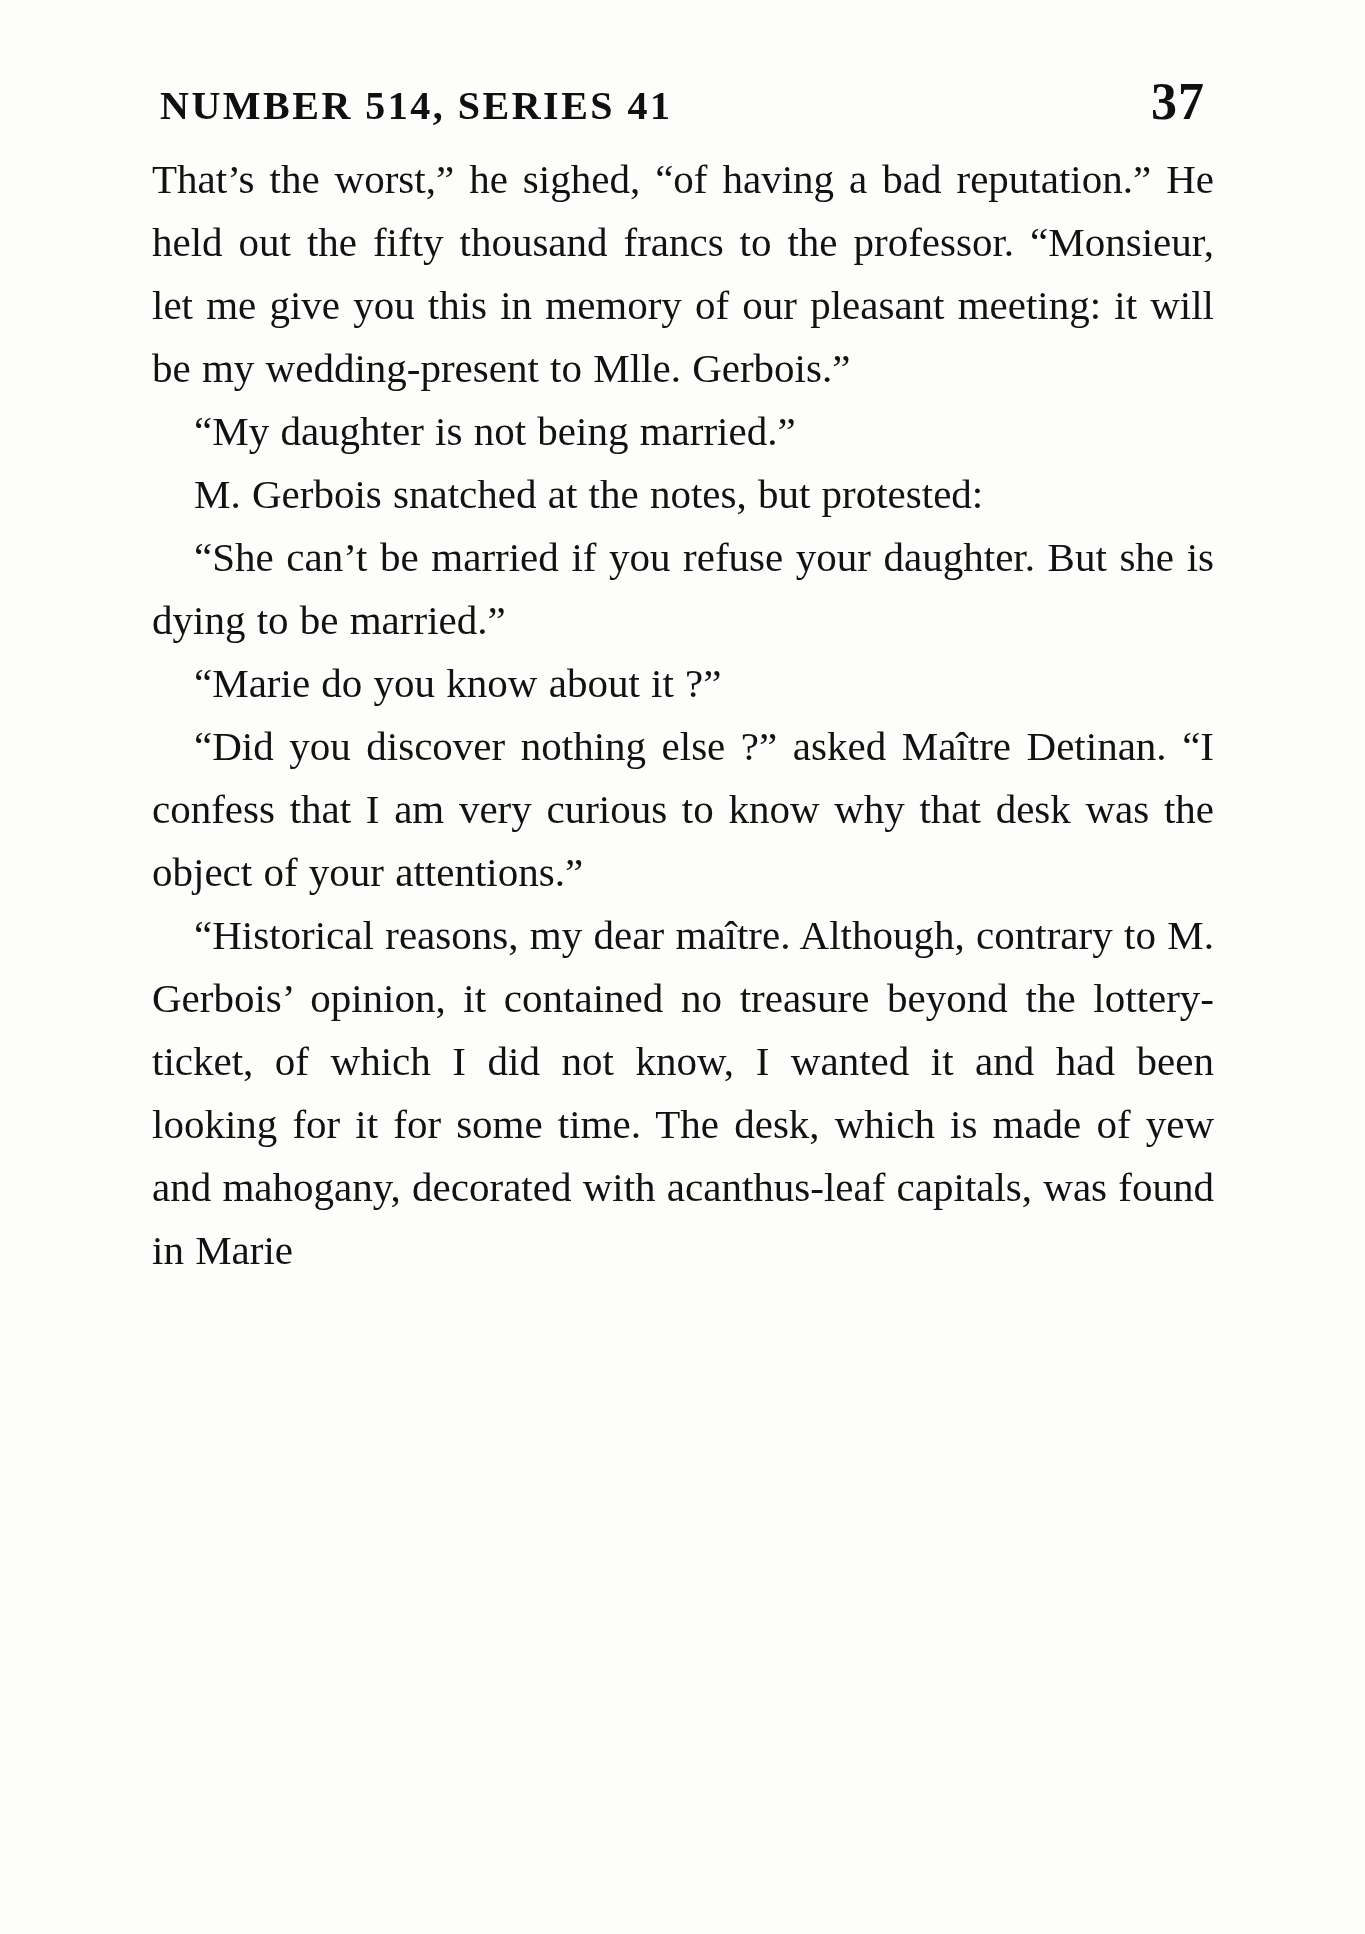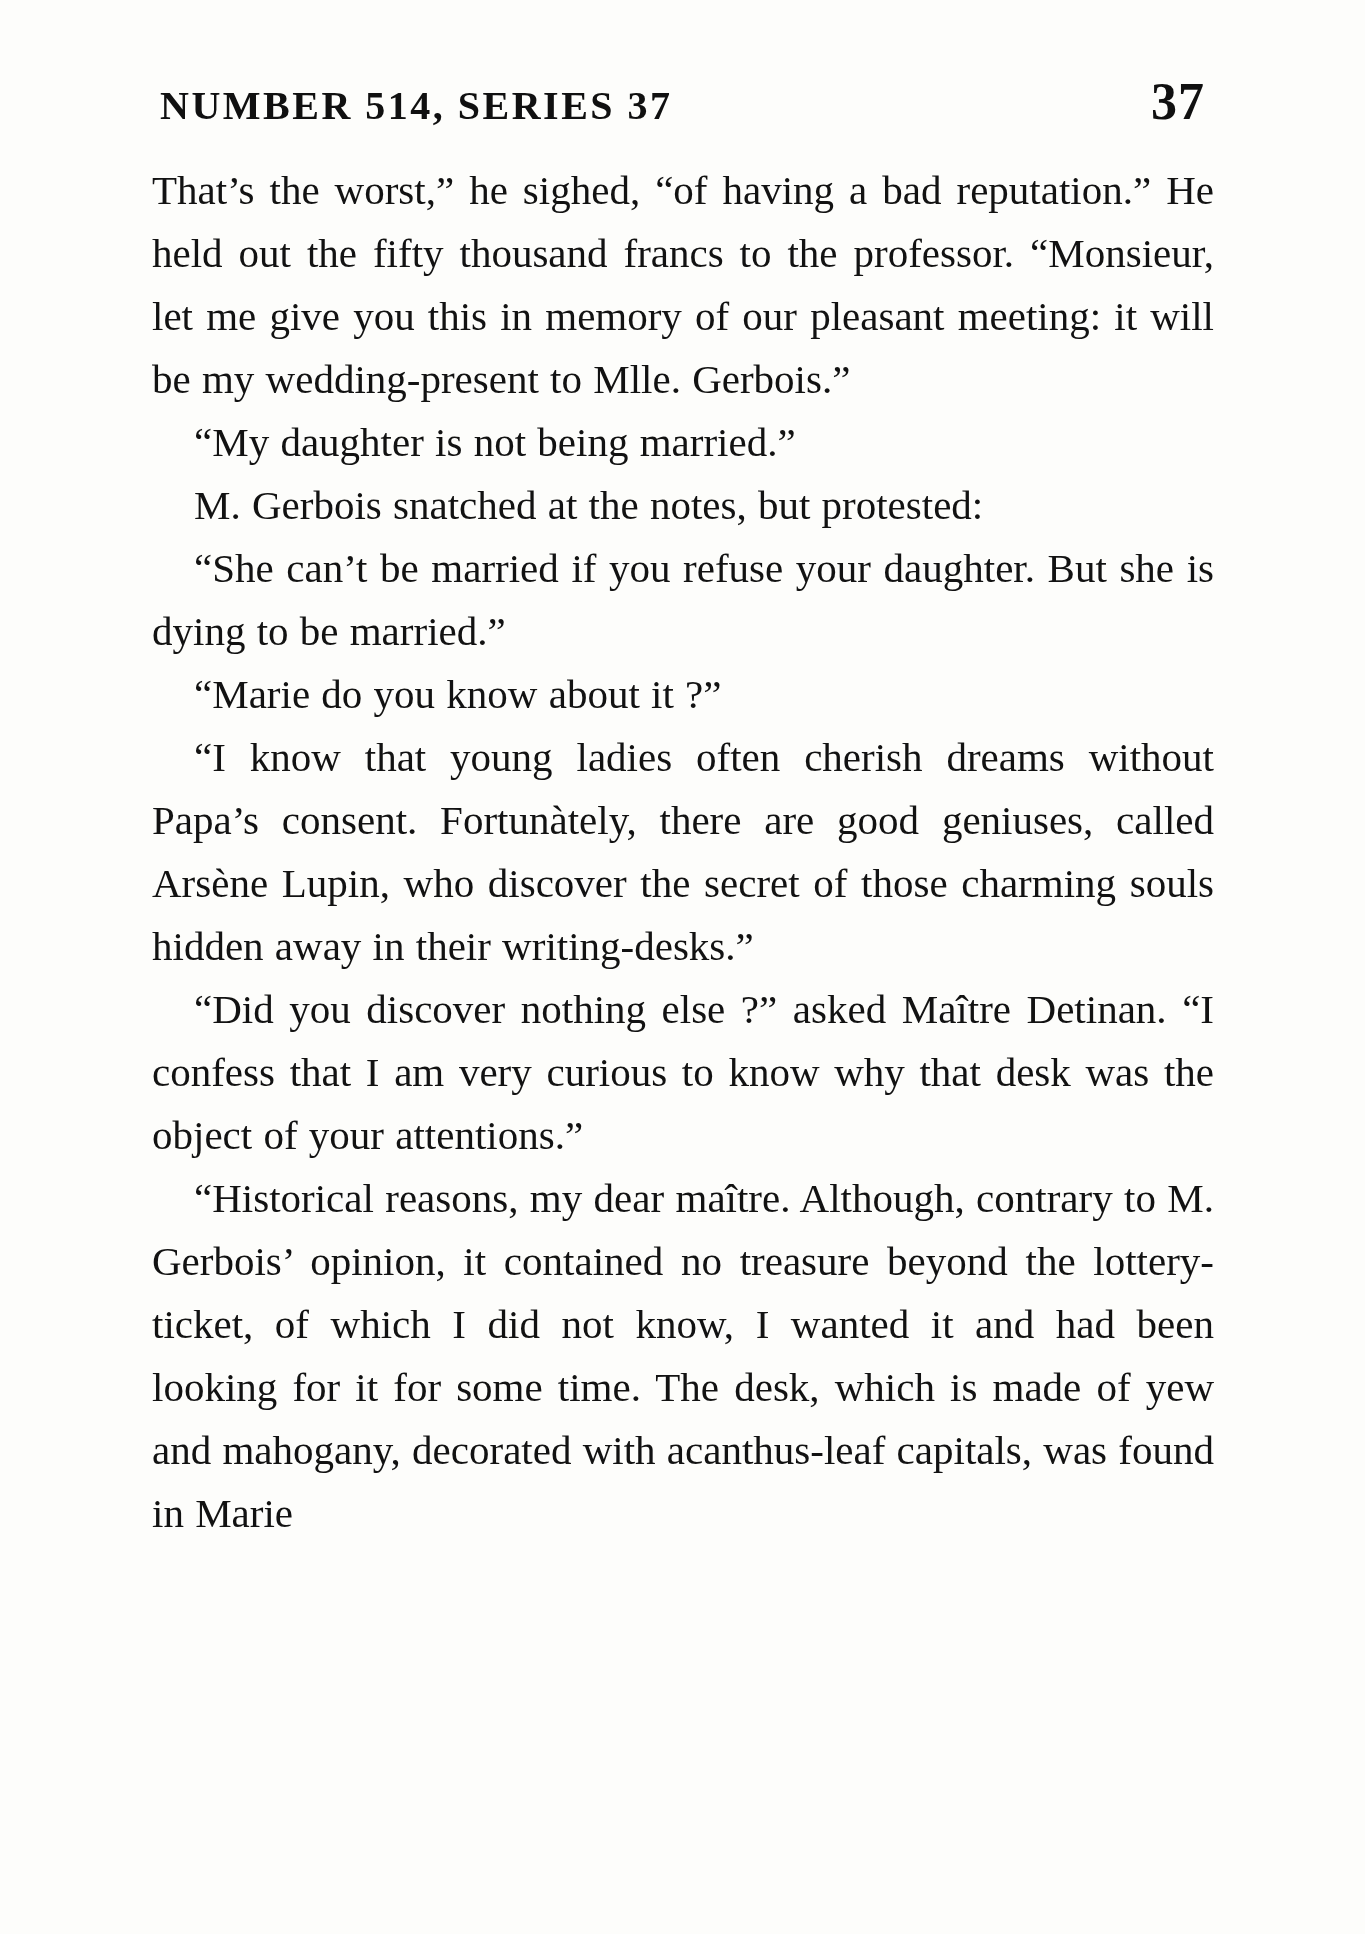--- a/index.html
+++ b/index.html
@@ -42,21 +42,21 @@
   }
   .running-head-folio {
     font-size: 52px;
     font-weight: 700;
     letter-spacing: 1px;
     color: #101010;
   }
   .body-text {
     position: absolute;
     left: 152px;
-    top: 159px;
+    top: 148px;
     width: 1062px;
     font-size: 41px;
     line-height: 63px;
     text-align: justify;
     text-justify: inter-word;
     color: #121212;
     font-weight: 400;
   }
   .body-text p {
     margin: 0;
@@ -72,28 +72,27 @@
   .last-line-full {
     
   }
 </style>
 </head>
 <body>
 
 <div class="page">
 
   <div class="running-head">
-    <span class="running-head-title">NUMBER 514, SERIES 37</span>
+    <span class="running-head-title">NUMBER 514, SERIES 41</span>
     <span class="running-head-folio">37</span>
   </div>
 
   <div class="body-text">
     <p>That’s the worst,” he sighed, “of having a bad reputation.”  He held out the fifty thousand francs to the professor.  “Monsieur, let me give you this in memory of our pleasant meeting: it will be my wedding-present to Mlle. Gerbois.”</p>
     <p class="indent">“My daughter is not being married.”</p>
     <p class="indent">M. Gerbois snatched at the notes, but protested:</p>
     <p class="indent">“She can’t be married if you refuse your daughter.  But she is dying to be married.”</p>
     <p class="indent">“Marie do you know about it ?”</p>
-    <p class="indent">“I know that young ladies often cherish dreams without Papa’s consent.  Fortunàtely, there are good geniuses, called Arsène Lupin, who discover the secret of those charming souls hidden away in their writing-desks.”</p>
     <p class="indent">“Did you discover nothing else ?”  asked Maître Detinan.  “I confess that I am very curious to know why that desk was the object of your attentions.”</p>
     <p class="indent last-line-full">“Historical reasons, my dear maître.  Although, contrary to M. Gerbois’ opinion, it contained no treasure beyond the lottery-ticket, of which I did not know, I wanted it and had been looking for it for some time.  The desk, which is made of yew and mahogany, decorated with acanthus-leaf capitals, was found in Marie</p>
   </div>
 
 </div>
 
 </body></html>

